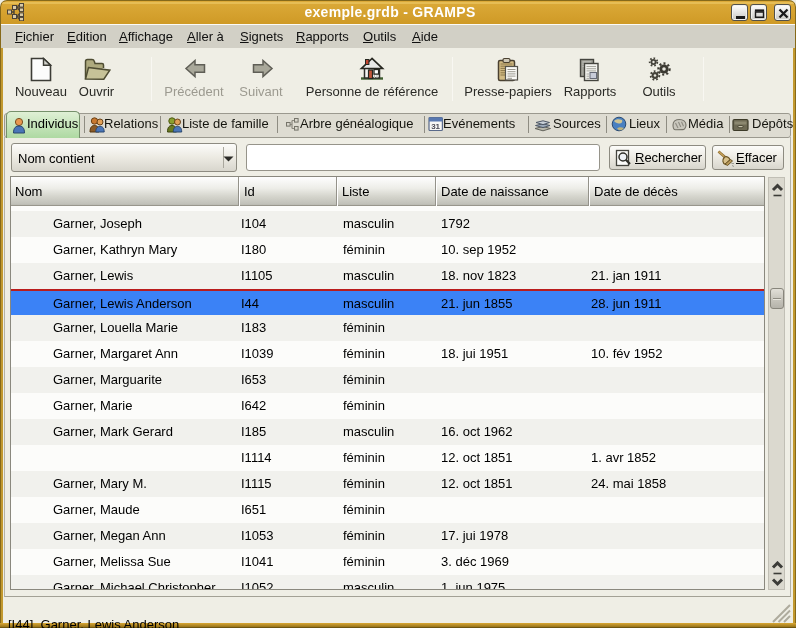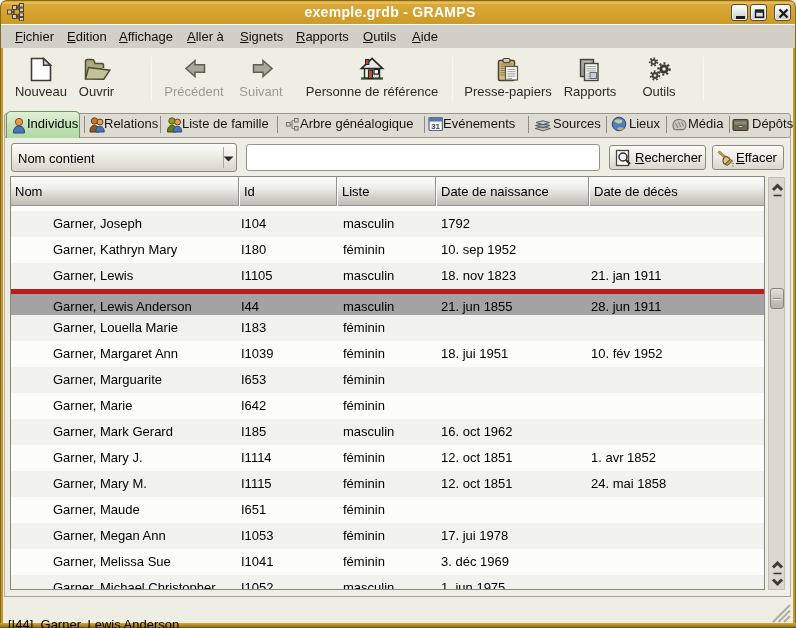--- a/index.html
+++ b/index.html
@@ -55,21 +55,21 @@
 #btn-clear { left:712px; top:145px; width:72px; height:25px; font-size:13px; }
 
 
 #table { left:10px; top:176px; width:755px; height:414px; border:1px solid #8a887e; background:#fff; overflow:hidden; }
 .hcell { position:absolute; top:0; height:29px; background:linear-gradient(#fefefe 0%, #edede8 40%, #d4d4cc 70%, #c2c2ba 95%, #babab2 100%);
   border-right:1px solid #94928a; border-bottom:1px solid #98968c; font-size:13px; color:#000; line-height:29px; padding-left:4px; }
 .row { position:absolute; left:0; width:753px; height:26px; font-size:13px; color:#000; line-height:26px; white-space:nowrap; }
 .row i { font-style:normal; position:absolute; }
 .c1 { left:42px; } .c2 { left:230px; } .c3 { left:332px; } .c4 { left:430px; } .c5 { left:580px; }
 .odd { background:#f1f1ed; } .even { background:#fcfcfa; }
-.sel { background:#a3a3a3; border-top:5px solid #b91c1c; }
+.sel { background:#3b82f6; border-top:2px solid #b91c1c; }
 
 
 #scroll { left:768px; top:177px; width:17px; height:413px; background:#dbd9cf;
   border:1px solid #c1bfb5; }
 #thumb { left:769.5px; top:288px; width:14px; height:21px;
   background:linear-gradient(#e2e0d8 0%, #cbc9c0 45%, #b5b3aa 100%); border:1px solid #88867c; border-radius:3px; }
 #thumb:after { content:''; position:absolute; left:2px; right:2px; top:9px; height:1px; background:#8e8c82; border-bottom:1px solid #e8e6de; }
 
 
 #status { left:3px; top:597px; width:790px; height:26px; font-size:13px; color:#000;
@@ -340,21 +340,20 @@
         <i class="c2">I642</i>
         <i class="c3">féminin</i>
       </div>
       <div class="row odd" style="top:242px;">
         <i class="c1">Garner, Mark Gerard</i>
         <i class="c2">I185</i>
         <i class="c3">masculin</i>
         <i class="c4">16. oct 1962</i>
       </div>
       <div class="row even" style="top:268px;">
-        <i class="c1">Garner, Mary J.</i>
         <i class="c2">I1114</i>
         <i class="c3">féminin</i>
         <i class="c4">12. oct 1851</i>
         <i class="c5">1. avr 1852</i>
       </div>
       <div class="row odd" style="top:294px;">
         <i class="c1">Garner, Mary M.</i>
         <i class="c2">I1115</i>
         <i class="c3">féminin</i>
         <i class="c4">12. oct 1851</i>

